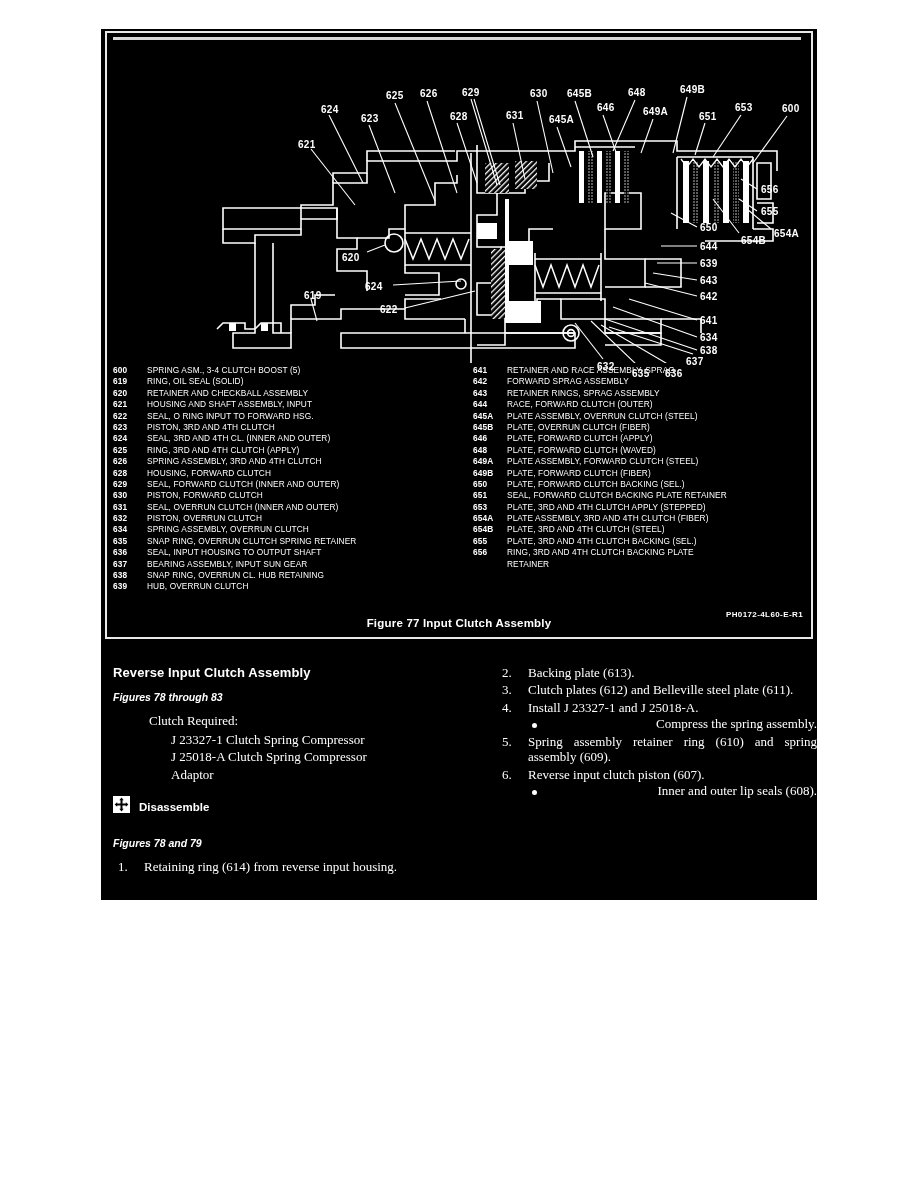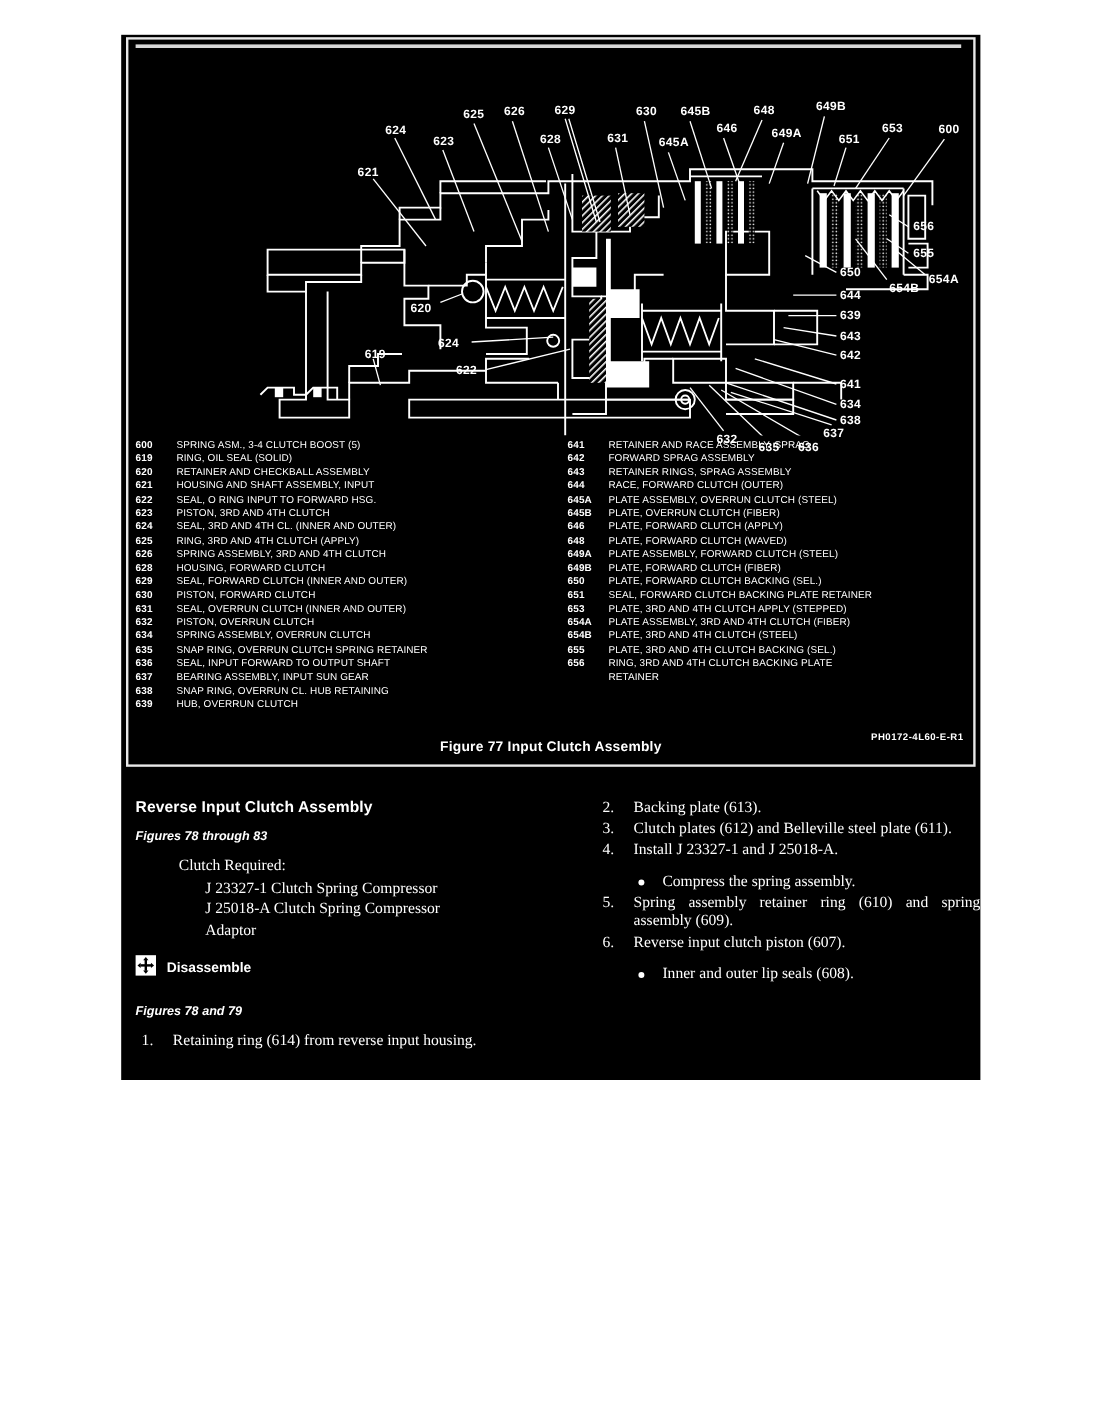--- a/index.html
+++ b/index.html
@@ -204,22 +204,22 @@
   ol.steps > li > .step-num {
     position: absolute;
     left: 5px;
     top: 0;
     width: 22px;
     text-align: left;
   }
   .sub-bullet {
     position: relative;
     padding-left: 24px;
-    margin-top: 11px;
-    text-align: left;
+    margin-top: 1px;
+    text-align: right;
     line-height: 1.19;
   }
   .sub-bullet .dot {
     position: absolute;
     left: 4px;
     top: 0.52em;
     width: 5px;
     height: 5px;
     border-radius: 50%;
     background: #ffffff;
@@ -490,21 +490,21 @@
       <div class="legend-row">
           <span class="legend-num">634</span>
           <span class="legend-desc">SPRING ASSEMBLY, OVERRUN CLUTCH</span>
         </div>
       <div class="legend-row">
           <span class="legend-num">635</span>
           <span class="legend-desc">SNAP RING, OVERRUN CLUTCH SPRING RETAINER</span>
         </div>
       <div class="legend-row">
           <span class="legend-num">636</span>
-          <span class="legend-desc">SEAL, INPUT FORWARD TO OUTPUT SHAFT</span>
+          <span class="legend-desc">SEAL, INPUT HOUSING TO OUTPUT SHAFT</span>
         </div>
       <div class="legend-row">
           <span class="legend-num">637</span>
           <span class="legend-desc">BEARING ASSEMBLY, INPUT SUN GEAR</span>
         </div>
       <div class="legend-row">
           <span class="legend-num">638</span>
           <span class="legend-desc">SNAP RING, OVERRUN CL. HUB RETAINING</span>
         </div>
       <div class="legend-row">

